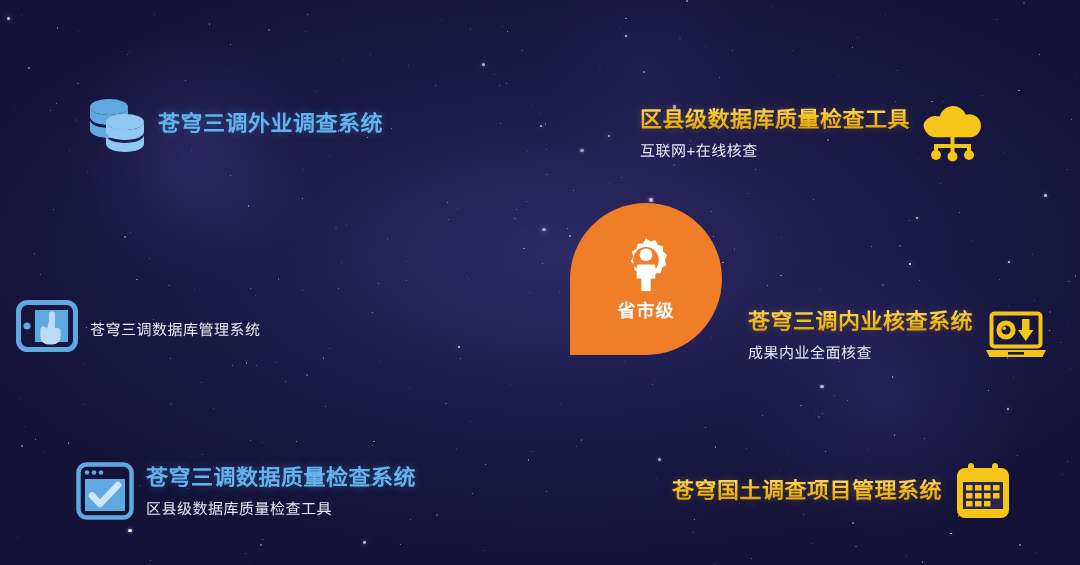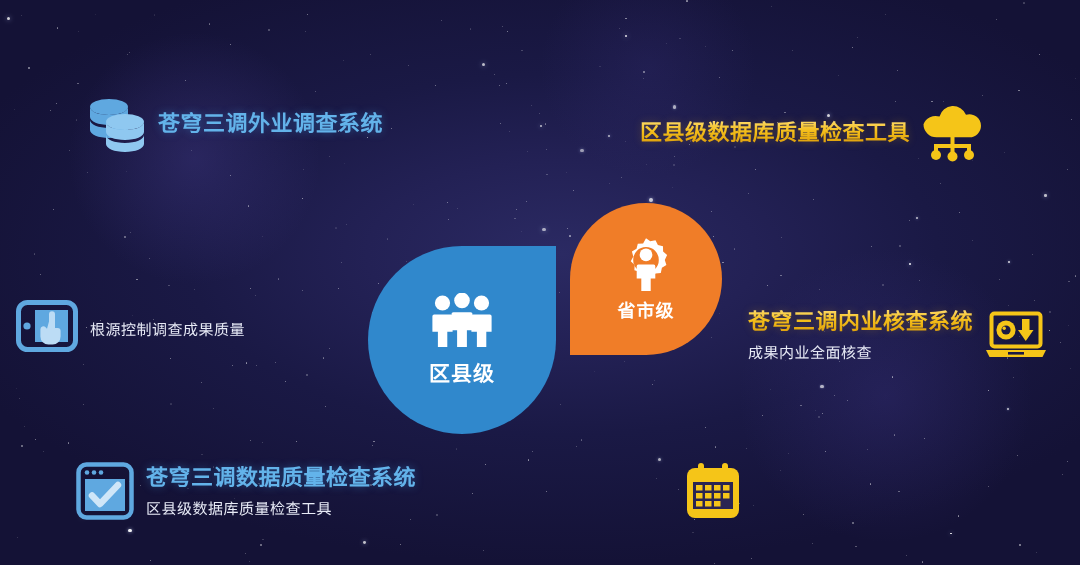--- a/index.html
+++ b/index.html
@@ -487,35 +487,20 @@
       <div class="star" style="width: 1.51px; height: 1.51px; left: 247.8px; top: 205.3px; opacity: 0.49;"></div>
       <div class="star" style="width: 0.78px; height: 0.78px; left: 49.5px; top: 110.3px; opacity: 0.48;"></div>
       <div class="star" style="width: 1.56px; height: 1.56px; left: 802.7px; top: 513.8px; opacity: 0.44;"></div>
       <div class="star" style="width: 0.67px; height: 0.67px; left: 575.7px; top: 446.3px; opacity: 0.26;"></div>
       <div class="star" style="width: 0.63px; height: 0.63px; left: 987.7px; top: 390.4px; opacity: 0.57;"></div>
       <div class="star" style="width: 3.97px; height: 3.97px; left: 127.6px; top: 528.5px; opacity: 0.94; box-shadow: rgba(200, 215, 255, 0.8) 0px 0px 3.8px;"></div>
     </div>
 
   <div class="center-group">
 
-    <div class="blob blob-blue">
-      <span class="blob-icon">
-        <svg width="62" height="58" viewBox="0 0 62 58" aria-hidden="true">
-          <g fill="#ffffff">
-            <circle cx="11.5" cy="10" r="7.6"></circle>
-            <path d="M3.2 21.5h16.6a1.8 1.8 0 0 1 1.8 1.8v15.4H16.3V54h-9.4V38.7H1.4V23.3a1.8 1.8 0 0 1 1.8-1.8z"></path>
-            <circle cx="31" cy="7.4" r="7.8"></circle>
-            <path d="M22.4 19.2h17.2a1.9 1.9 0 0 1 1.9 1.9v16.2h-5.6V54h-9.8V37.3h-5.6V21.1a1.9 1.9 0 0 1 1.9-1.9z"></path>
-            <circle cx="50.5" cy="10" r="7.6"></circle>
-            <path d="M42.2 21.5h16.6a1.8 1.8 0 0 1 1.8 1.8v15.4h-5.3V54h-9.4V38.7h-5.5V23.3a1.8 1.8 0 0 1 1.8-1.8z"></path>
-          </g>
-        </svg>
-      </span>
-      <span class="blob-label">区县级</span>
-    </div>
 
     <div class="blob blob-orange">
       <span class="blob-icon">
         <svg width="54" height="56" viewBox="0 0 54 56" aria-hidden="true">
           <g fill="#ffffff">
             <path d="M27 2.2l4.3 3.1 5.2-1 2.4 4.8 5.1 1.2.1 5.3 4 3.5-2.3 4.8 1.6 5.1-4.5 2.8-1.1 5.2-5.3.5-3.6 3.9-4.7-2.4-5.1 1.4-2.6-4.6-5.1-1.5.2-5.3-3.8-3.7 2.5-4.7-1.4-5.2 4.6-2.6 1.3-5.1 5.3-.3L27 2.2zm0 8.9a12.8 12.8 0 1 0 0 25.6 12.8 12.8 0 0 0 0-25.6z"></path>
             <circle cx="27" cy="18.8" r="6.4"></circle>
             <path d="M19.3 28.6h15.4a1.6 1.6 0 0 1 1.6 1.6v12.4h-4.6V55h-9.4V42.6h-4.6V30.2a1.6 1.6 0 0 1 1.6-1.6z"></path>
           </g>
         </svg>
@@ -555,36 +540,37 @@
           <rect x="12" y="40" width="4" height="9"></rect>
           <rect x="45" y="40" width="4" height="9"></rect>
           <circle cx="30.5" cy="52.5" r="5"></circle>
           <circle cx="14" cy="51" r="5"></circle>
           <circle cx="47" cy="51" r="5"></circle>
         </g>
       </svg>
     </span>
     <span class="item-text">
       <span class="item-title">区县级数据库质量检查工具</span>
+      <span class="item-sub" style="display:block">互联网+在线核查</span>
     </span>
   </div>
 
   <div class="item blue" id="item-field">
     <span class="item-icon">
       <svg width="62" height="52" viewBox="0 0 62 52" aria-hidden="true">
         <rect x="2.5" y="2.5" width="57" height="47" rx="9" ry="9" fill="none" stroke="#5fa8e0" stroke-width="5"></rect>
         <circle cx="11" cy="26" r="3.6" fill="#5fa8e0"></circle>
         <rect x="19" y="10" width="33" height="32" fill="#5fa8e0"></rect>
         <g fill="#bcdcf5">
           <path d="M33 21.5v-7.2a3 3 0 1 1 6 0V28h2.6a3 3 0 0 1 3 3v5.6a8 8 0 0 1-8 8h-4.2a8 8 0 0 1-8-8v-7.4a3 3 0 0 1 5.2-2l1.4 1.6z"></path>
         </g>
       </svg>
     </span>
     <span class="item-text">
-      <span class="item-sub" style="display:block">根源控制调查成果质量</span>
+      <span class="item-sub" style="display:block">苍穹三调数据库管理系统</span>
     </span>
   </div>
 
   <div class="item blue" id="item-quality">
     <span class="item-icon">
       <svg width="58" height="58" viewBox="0 0 58 58" aria-hidden="true">
         <rect x="2.5" y="2.5" width="53" height="53" rx="8" ry="8" fill="none" stroke="#5fa8e0" stroke-width="4.5"></rect>
         <g fill="#5fa8e0">
           <circle cx="11" cy="10.5" r="2.3"></circle>
           <circle cx="18" cy="10.5" r="2.3"></circle>
@@ -637,16 +623,17 @@
             <rect x="21" y="31" width="6.5" height="5.5"></rect>
           <rect x="30" y="31" width="6.5" height="5.5"></rect>
             <rect x="39" y="31" width="6.5" height="5.5"></rect>
           <rect x="12" y="39" width="6.5" height="5.5"></rect>
             <rect x="21" y="39" width="6.5" height="5.5"></rect>
           <rect x="30" y="39" width="6.5" height="5.5"></rect>
         </g>
       </svg>
     </span>
     <span class="item-text">
+      <span class="item-title">苍穹国土调查项目管理系统</span>
     </span>
   </div>
 
 </div>
 
 </body></html>

